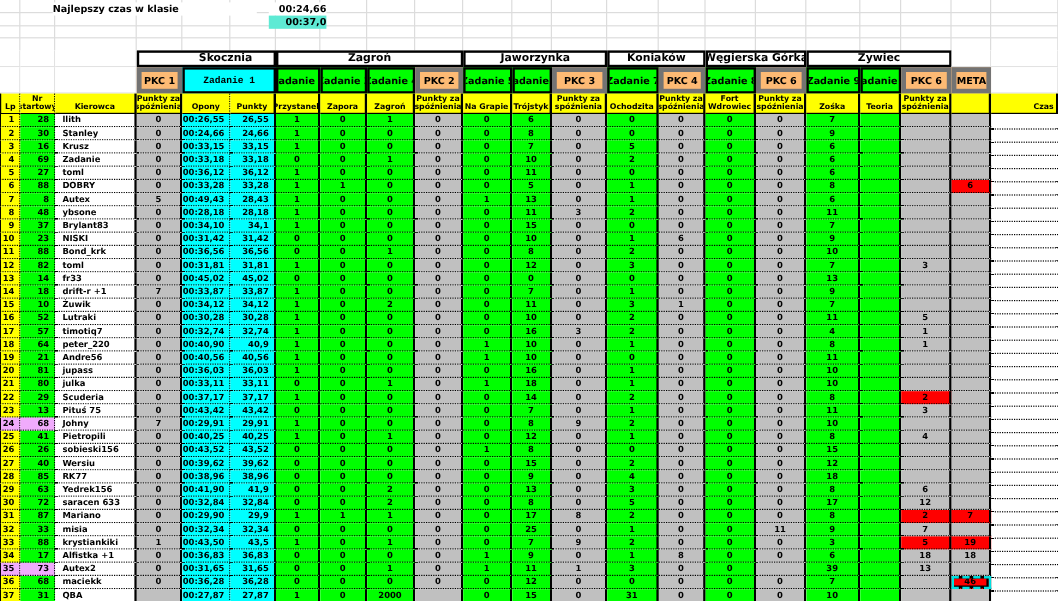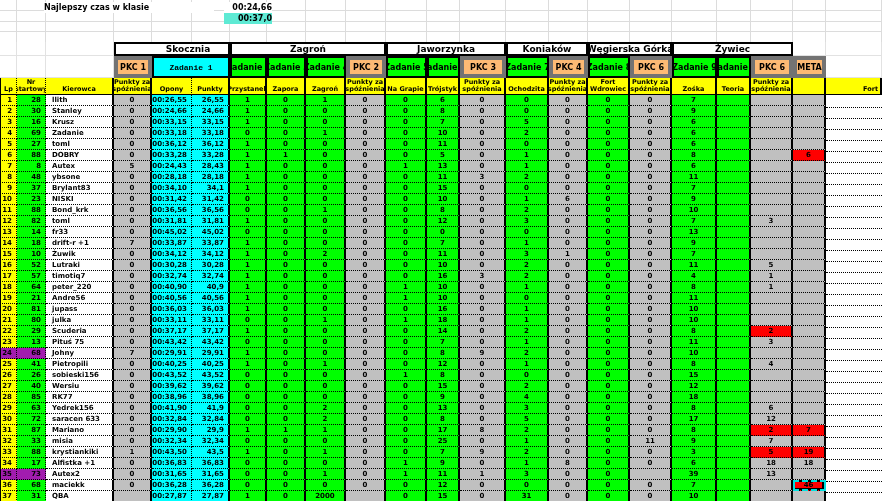--- a/index.html
+++ b/index.html
@@ -15,21 +15,21 @@
   .c{box-sizing:border-box;overflow:hidden;white-space:nowrap;display:flex;align-items:center;justify-content:center;font-size:7px;}
   .ghost{border-right:1px solid #e2e2e2;border-bottom:1px solid #e2e2e2;background:#fff;}
   .grp{background:#fff;border:2px solid #000;font-size:9px;}
   .hgray{background:#fdba74;border:4px solid #737373;font-size:8px;}
   .hcyan{background:#00ffff;border:2px solid #000;font-size:8px;}
   .hgreen{background:#00ff00;border:2px solid #000;font-size:8px;}
   .sub{background:#ffff00;border-bottom:1px solid #000;font-size:6.5px;line-height:7px;
        white-space:normal;text-align:center;align-items:flex-end;padding-bottom:1px;}
   .bg-y{background:#ffff00}.bg-g{background:#00ff00}.bg-w{background:#fff}
   .bg-gr{background:#c0c0c0}.bg-cy{background:#00ffff}
-  .bg-red{background:#ff0000}.bg-hl{background:#a21caf}
+  .bg-red{background:#ff0000}.bg-hl{background:#f0abfc}
   .bR2{border-right:2px solid #000}.bRd{border-right:1px dotted #000}
   .bB{border-bottom:1px dotted #000}.bL{border-left:1px solid #000}
   .al-l{justify-content:flex-start;padding-left:6px;}
   .al-r{justify-content:flex-end;padding-right:4px;}
   .al-r2{justify-content:flex-end;padding-right:2px;}
   .suma{color:#ff0000;margin-top:12px;}
   .sel{box-shadow:inset 0 0 0 2px #000;outline:2px dashed #00e0e0;outline-offset:-2px;}
 </style>
 </head>
 <body>
@@ -112,21 +112,21 @@
       <div class="c sub bR2">Trójstyk</div>
       <div class="c sub bR2">Punkty za spóźnienia</div>
       <div class="c sub bR2">Ochodzita</div>
       <div class="c sub bR2">Punkty za spóźnienia</div>
       <div class="c sub bR2">Fort Wdrowiec</div>
       <div class="c sub bR2">Punkty za spóźnienia</div>
       <div class="c sub bR2">Zośka</div>
       <div class="c sub bR2">Teoria</div>
       <div class="c sub bR2">Punkty za spóźnienia</div>
       <div class="c sub bR2"></div>
-      <div class="c sub bR2 al-r2">Fort</div>
+      <div class="c sub bR2 al-r2">Czas</div>
       <div class="c bg-y bB bRd al-r bL">1</div>
       <div class="c bg-g bB bRd al-r">28</div>
       <div class="c bg-w bB bR2 al-l">llith</div>
       <div class="c bg-gr bB bR2 ">0</div>
       <div class="c bg-cy bB bRd al-r">00:26,55</div>
       <div class="c bg-cy bB bR2 al-r">26,55</div>
       <div class="c bg-g bB bR2 ">1</div>
       <div class="c bg-g bB bR2 ">0</div>
       <div class="c bg-g bB bR2 ">1</div>
       <div class="c bg-gr bB bR2 ">0</div>
@@ -249,21 +249,21 @@
       <div class="c bg-gr bB bR2 ">0</div>
       <div class="c bg-g bB bR2 ">8</div>
       <div class="c bg-g bB bR2 "></div>
       <div class="c bg-gr bB bR2 "></div>
       <div class="c bg-red bB bR2 ">6</div>
       <div class="c bg-w bB bR2 al-r2 suma">55,28</div>
       <div class="c bg-y bB bRd al-r bL">7</div>
       <div class="c bg-g bB bRd al-r">8</div>
       <div class="c bg-w bB bR2 al-l">Autex</div>
       <div class="c bg-gr bB bR2 ">5</div>
-      <div class="c bg-cy bB bRd al-r">00:24,43</div>
+      <div class="c bg-cy bB bRd al-r">00:49,43</div>
       <div class="c bg-cy bB bR2 al-r">28,43</div>
       <div class="c bg-g bB bR2 ">1</div>
       <div class="c bg-g bB bR2 ">0</div>
       <div class="c bg-g bB bR2 ">0</div>
       <div class="c bg-gr bB bR2 ">0</div>
       <div class="c bg-g bB bR2 ">1</div>
       <div class="c bg-g bB bR2 ">13</div>
       <div class="c bg-gr bB bR2 ">0</div>
       <div class="c bg-g bB bR2 ">1</div>
       <div class="c bg-gr bB bR2 ">0</div>

